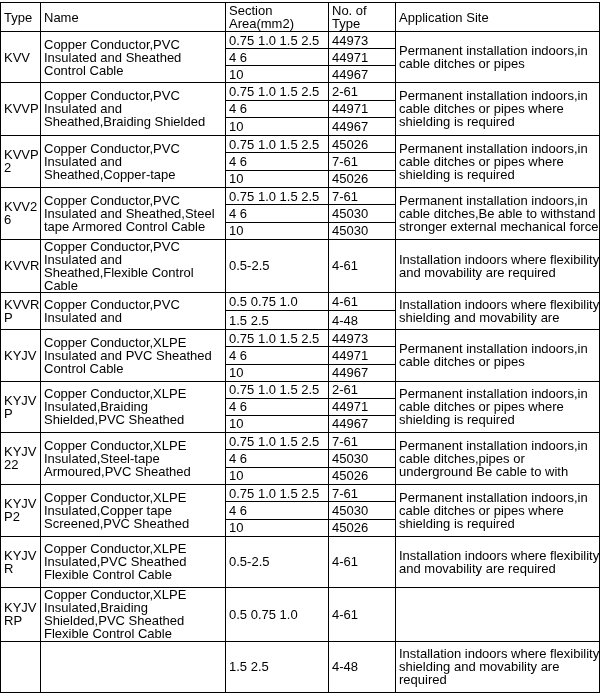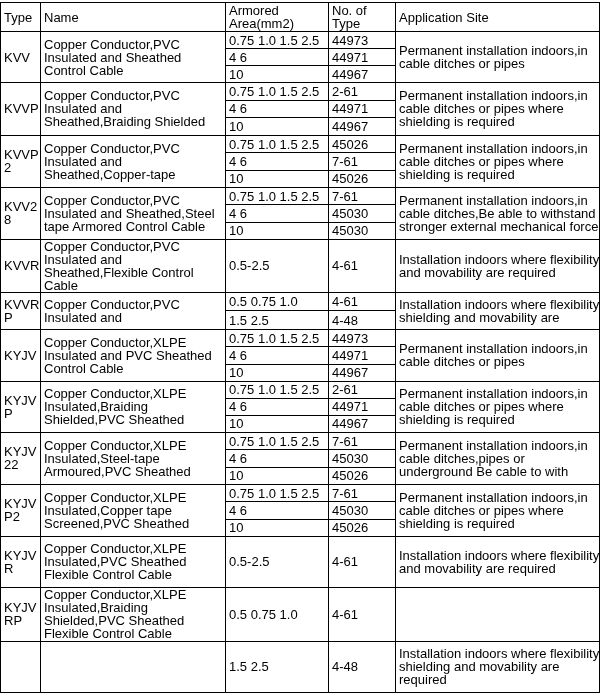--- a/index.html
+++ b/index.html
@@ -47,21 +47,21 @@
     <col style="width:40px">
     <col style="width:185px">
     <col style="width:103px">
     <col style="width:67px">
     <col style="width:204px">
   </colgroup>
   <thead>
     <tr>
       <th class="type-cell">Type</th>
       <th class="name-cell">Name</th>
-      <th class="section-header">Armored
+      <th class="section-header">Section
 Area(mm2)</th>
       <th class="core-header">No. of
 Type</th>
       <th class="application-cell">Application Site</th>
     </tr>
   </thead>
   <tbody>
       <tr style="height: 17px;">
         <td class="type-cell" rowspan="3">KVV</td>
         <td class="name-cell" rowspan="3">Copper Conductor,PVC
@@ -114,21 +114,21 @@
       <tr style="height: 17.3333px;">
         <td class="section-area-cell">4 6</td>
         <td class="core-count-cell">7-61</td>
       </tr>
       <tr style="height: 17.3333px;">
         <td class="section-area-cell">10</td>
         <td class="core-count-cell">45026</td>
       </tr>
       <tr style="height: 17.3333px;">
         <td class="type-cell" rowspan="3">KVV2
-8</td>
+6</td>
         <td class="name-cell" rowspan="3">Copper Conductor,PVC
 Insulated and Sheathed,Steel
 tape Armored Control Cable</td>
         <td class="section-area-cell">0.75 1.0 1.5 2.5</td>
         <td class="core-count-cell">7-61</td>
         <td class="application-cell" rowspan="3">Permanent installation indoors,in
 cable ditches,Be able to withstand
 stronger external mechanical force</td>
       </tr>
       <tr style="height: 17.3333px;">

